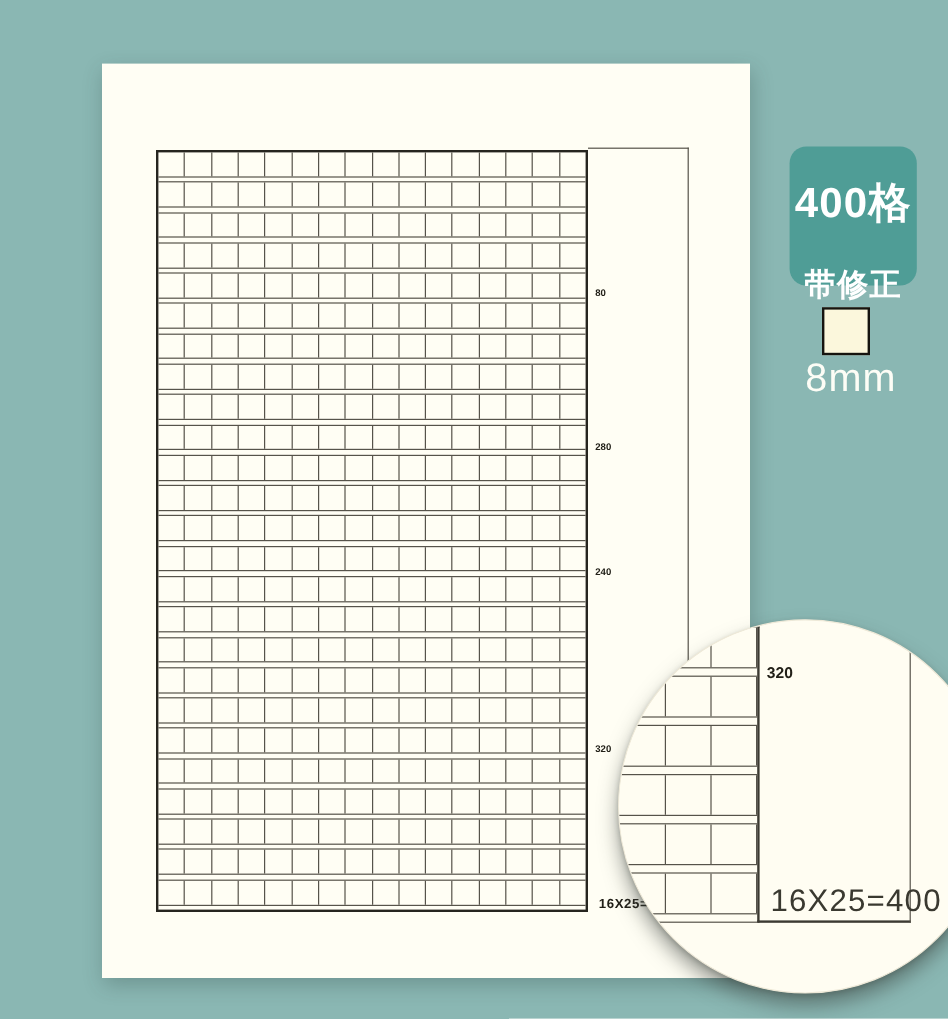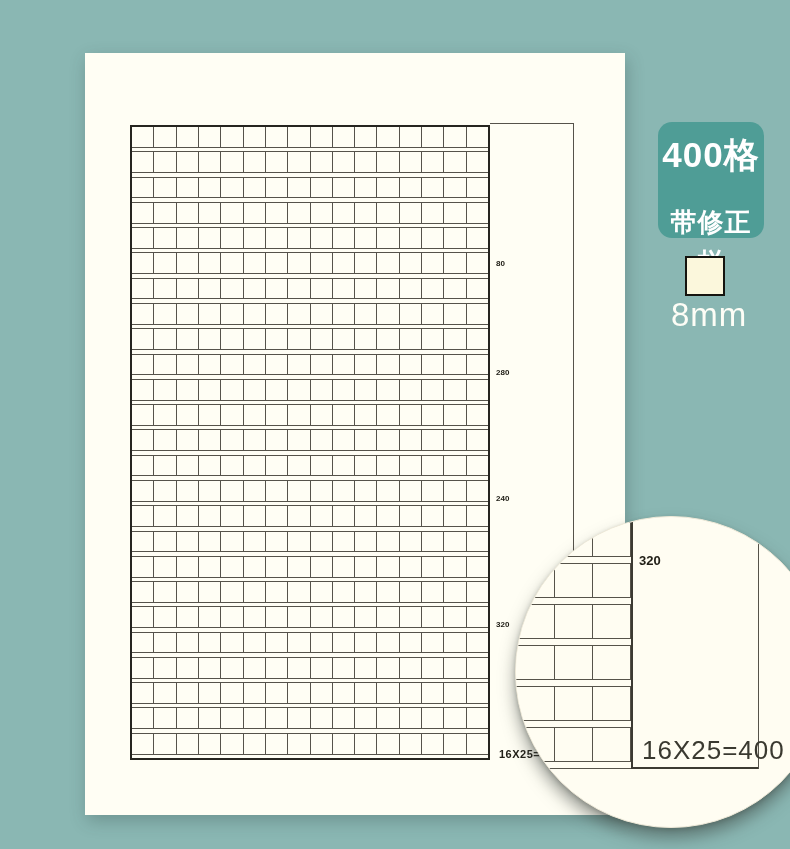--- a/index.html
+++ b/index.html
@@ -30,33 +30,33 @@
   .g-row { flex:1; display:flex; flex-direction:column; border-bottom:1px solid #56534a; }
   .g-row:last-child { border-bottom:none; }
   .g-cells { height:20.8px; display:flex; border-bottom:1px solid #56534a; }
   .g-cell { flex:1; border-right:1px solid #56534a; }
   .g-cell:last-child { border-right:none; }
   
   .rm {
     position:absolute; left:411px; font-size:8px; font-weight:bold;
     color:#222018; line-height:8px;
   }
-  .rm1 { top:207px; } .rm2 { top:316px; } .rm3 { top:442px;text-align:center; } .rm4 { top:568px; }
+  .rm1 { top:188px; } .rm2 { top:316px; } .rm3 { top:420px;text-align:center; } .rm4 { top:568px; }
   
   .margin-hline { position:absolute; left:405px; top:70px; width:84px; border-top:1px solid #56534a; }
   .margin-vline { position:absolute; left:488px; top:70px; height:638px; border-left:1px solid #56534a; }
   .total-label {
     position:absolute; left:414px; top:695px; font-size:11px; font-weight:bold;
     color:#222018; letter-spacing:.5px; white-space:nowrap;
   }
   
   .badge {
     position:absolute; left:658px; top:122px; width:106px; height:116px;
     background:#4f9d96; border-radius:14px; color:#fff; text-align:center;
-    padding-top:11px;
+    padding-top:26px;
   }
   .badge-line1 { font-size:35px; font-weight:bold; letter-spacing:1px; line-height:44px; }
   .badge-line2 { font-size:26px; font-weight:bold; letter-spacing:1px; line-height:40px;margin-top:25px; }
   
   .size-row { position:absolute; left:662px; top:256px; display:flex; align-items:center;flex-direction:column; }
   .swatch {
     width:40px; height:40px; background:#fbf7dc; border:2px solid #15140f;
     display:inline-block;
   }
   .size-text { color:#fdfdf6; font-size:33px; margin-left:9px; letter-spacing:1px; }

